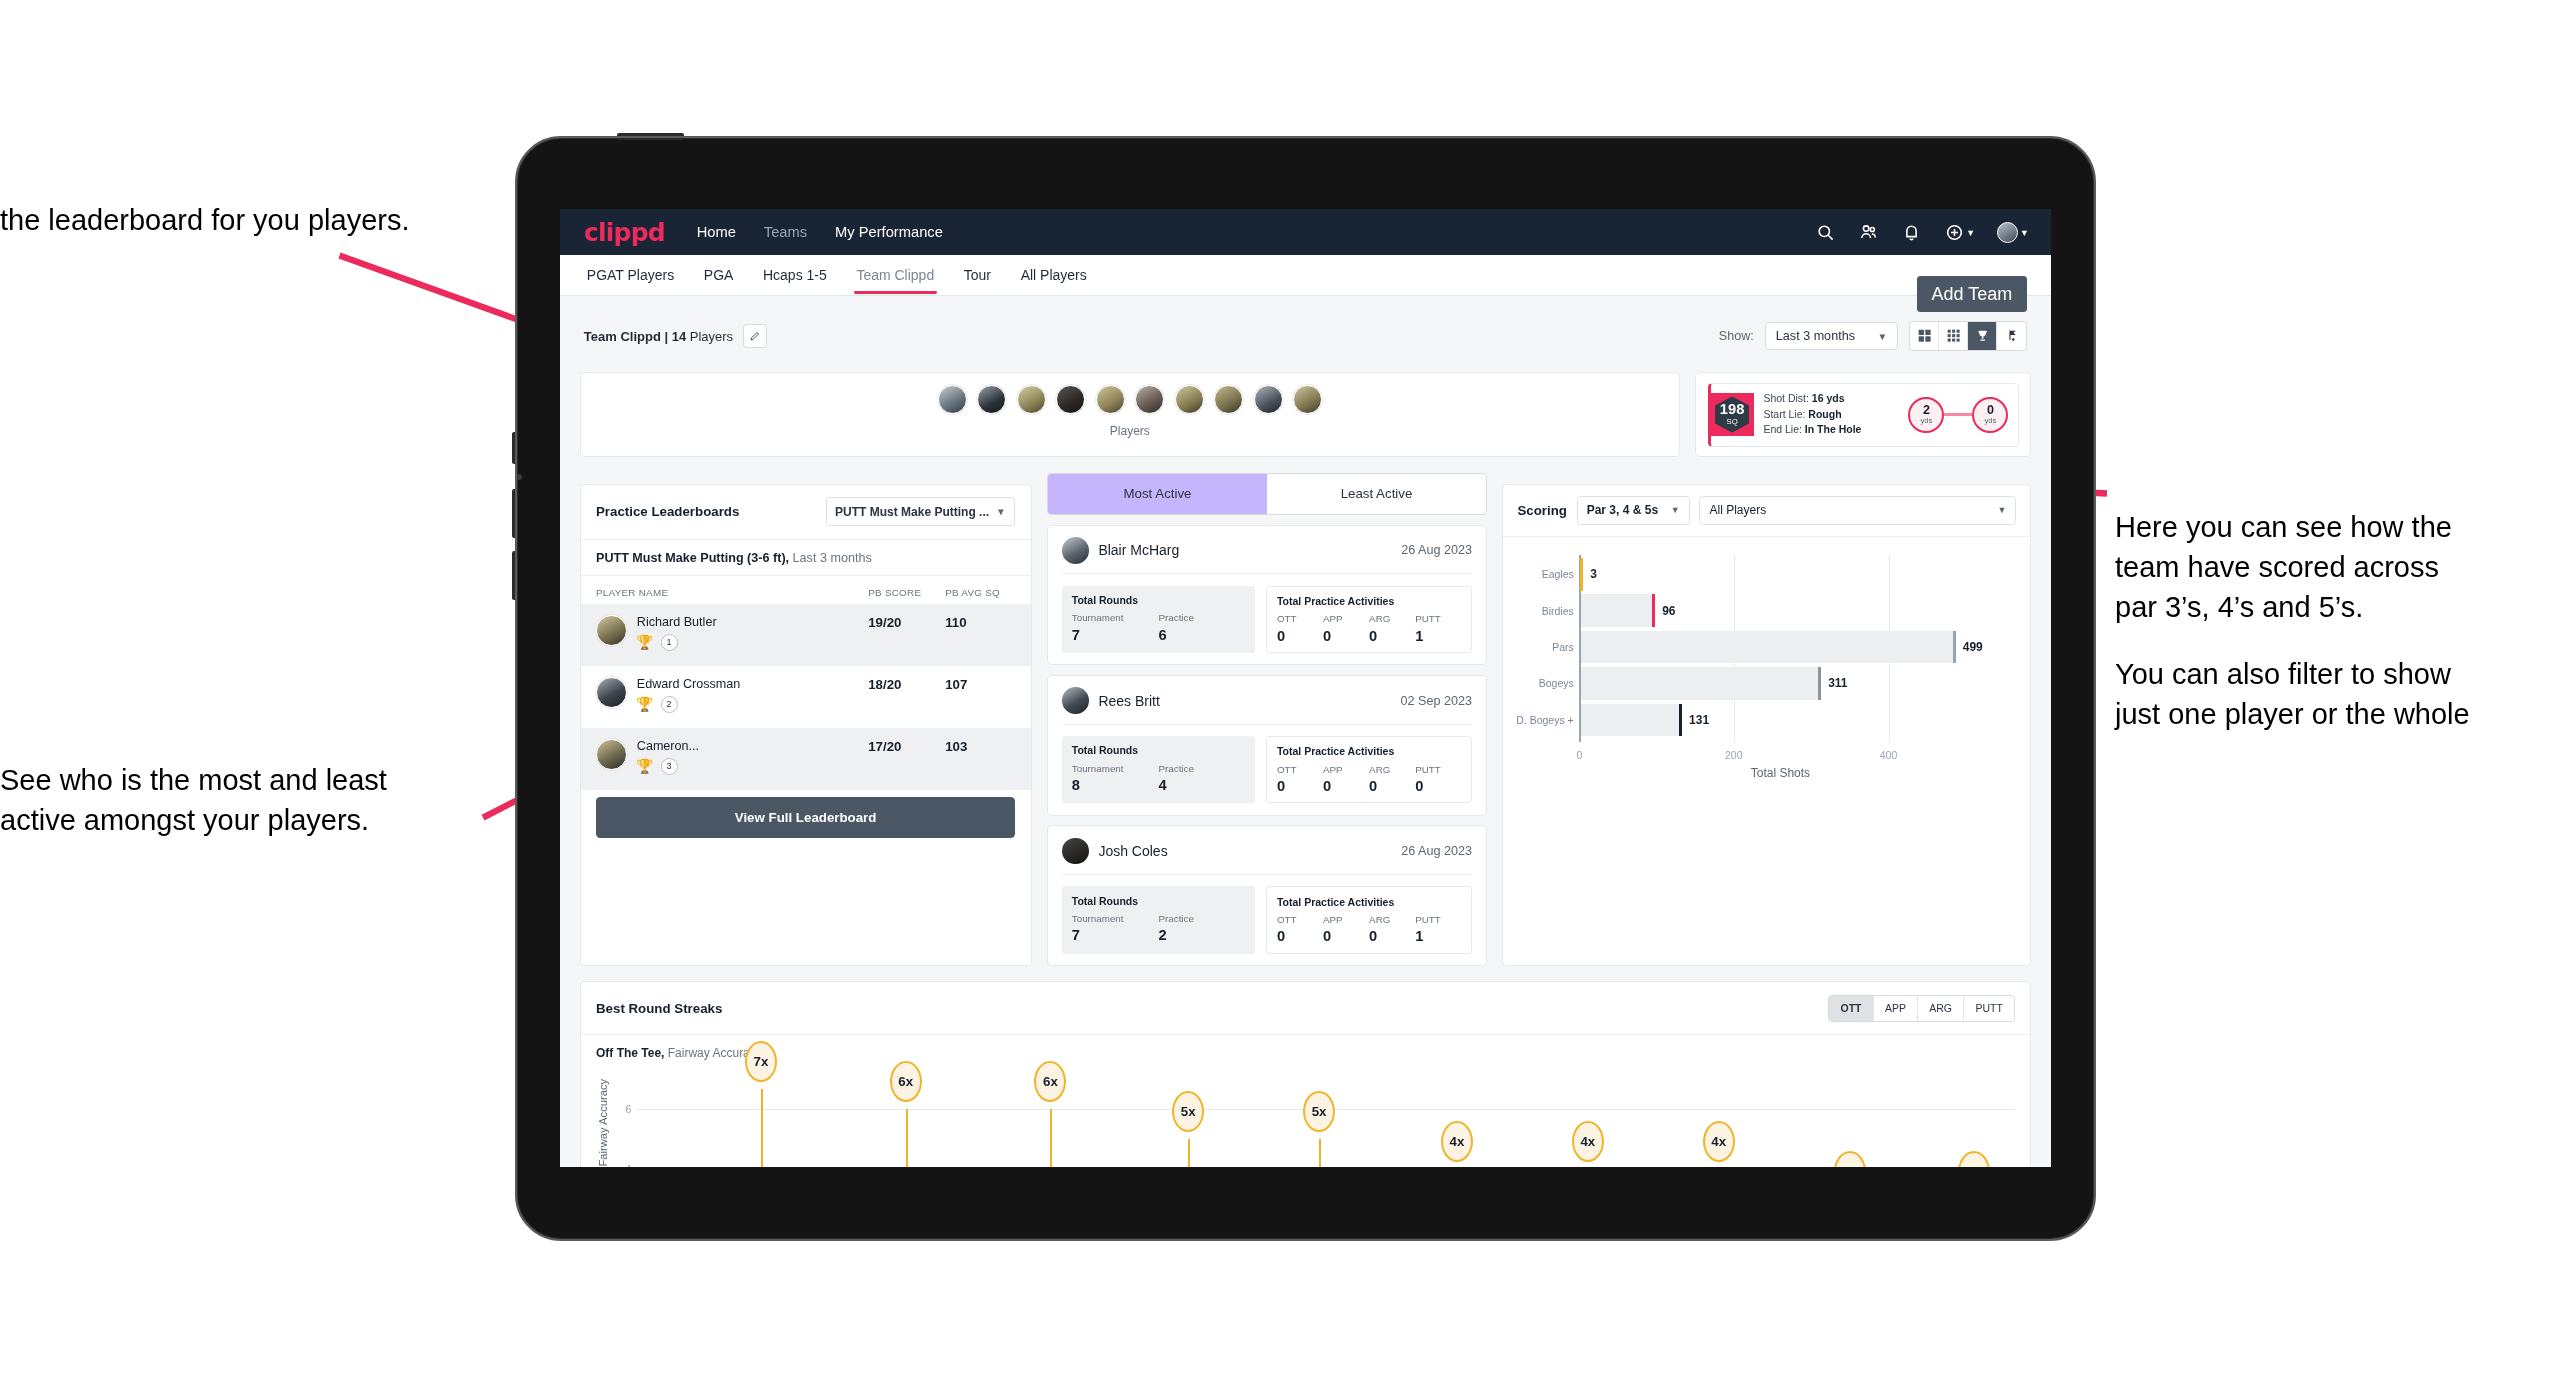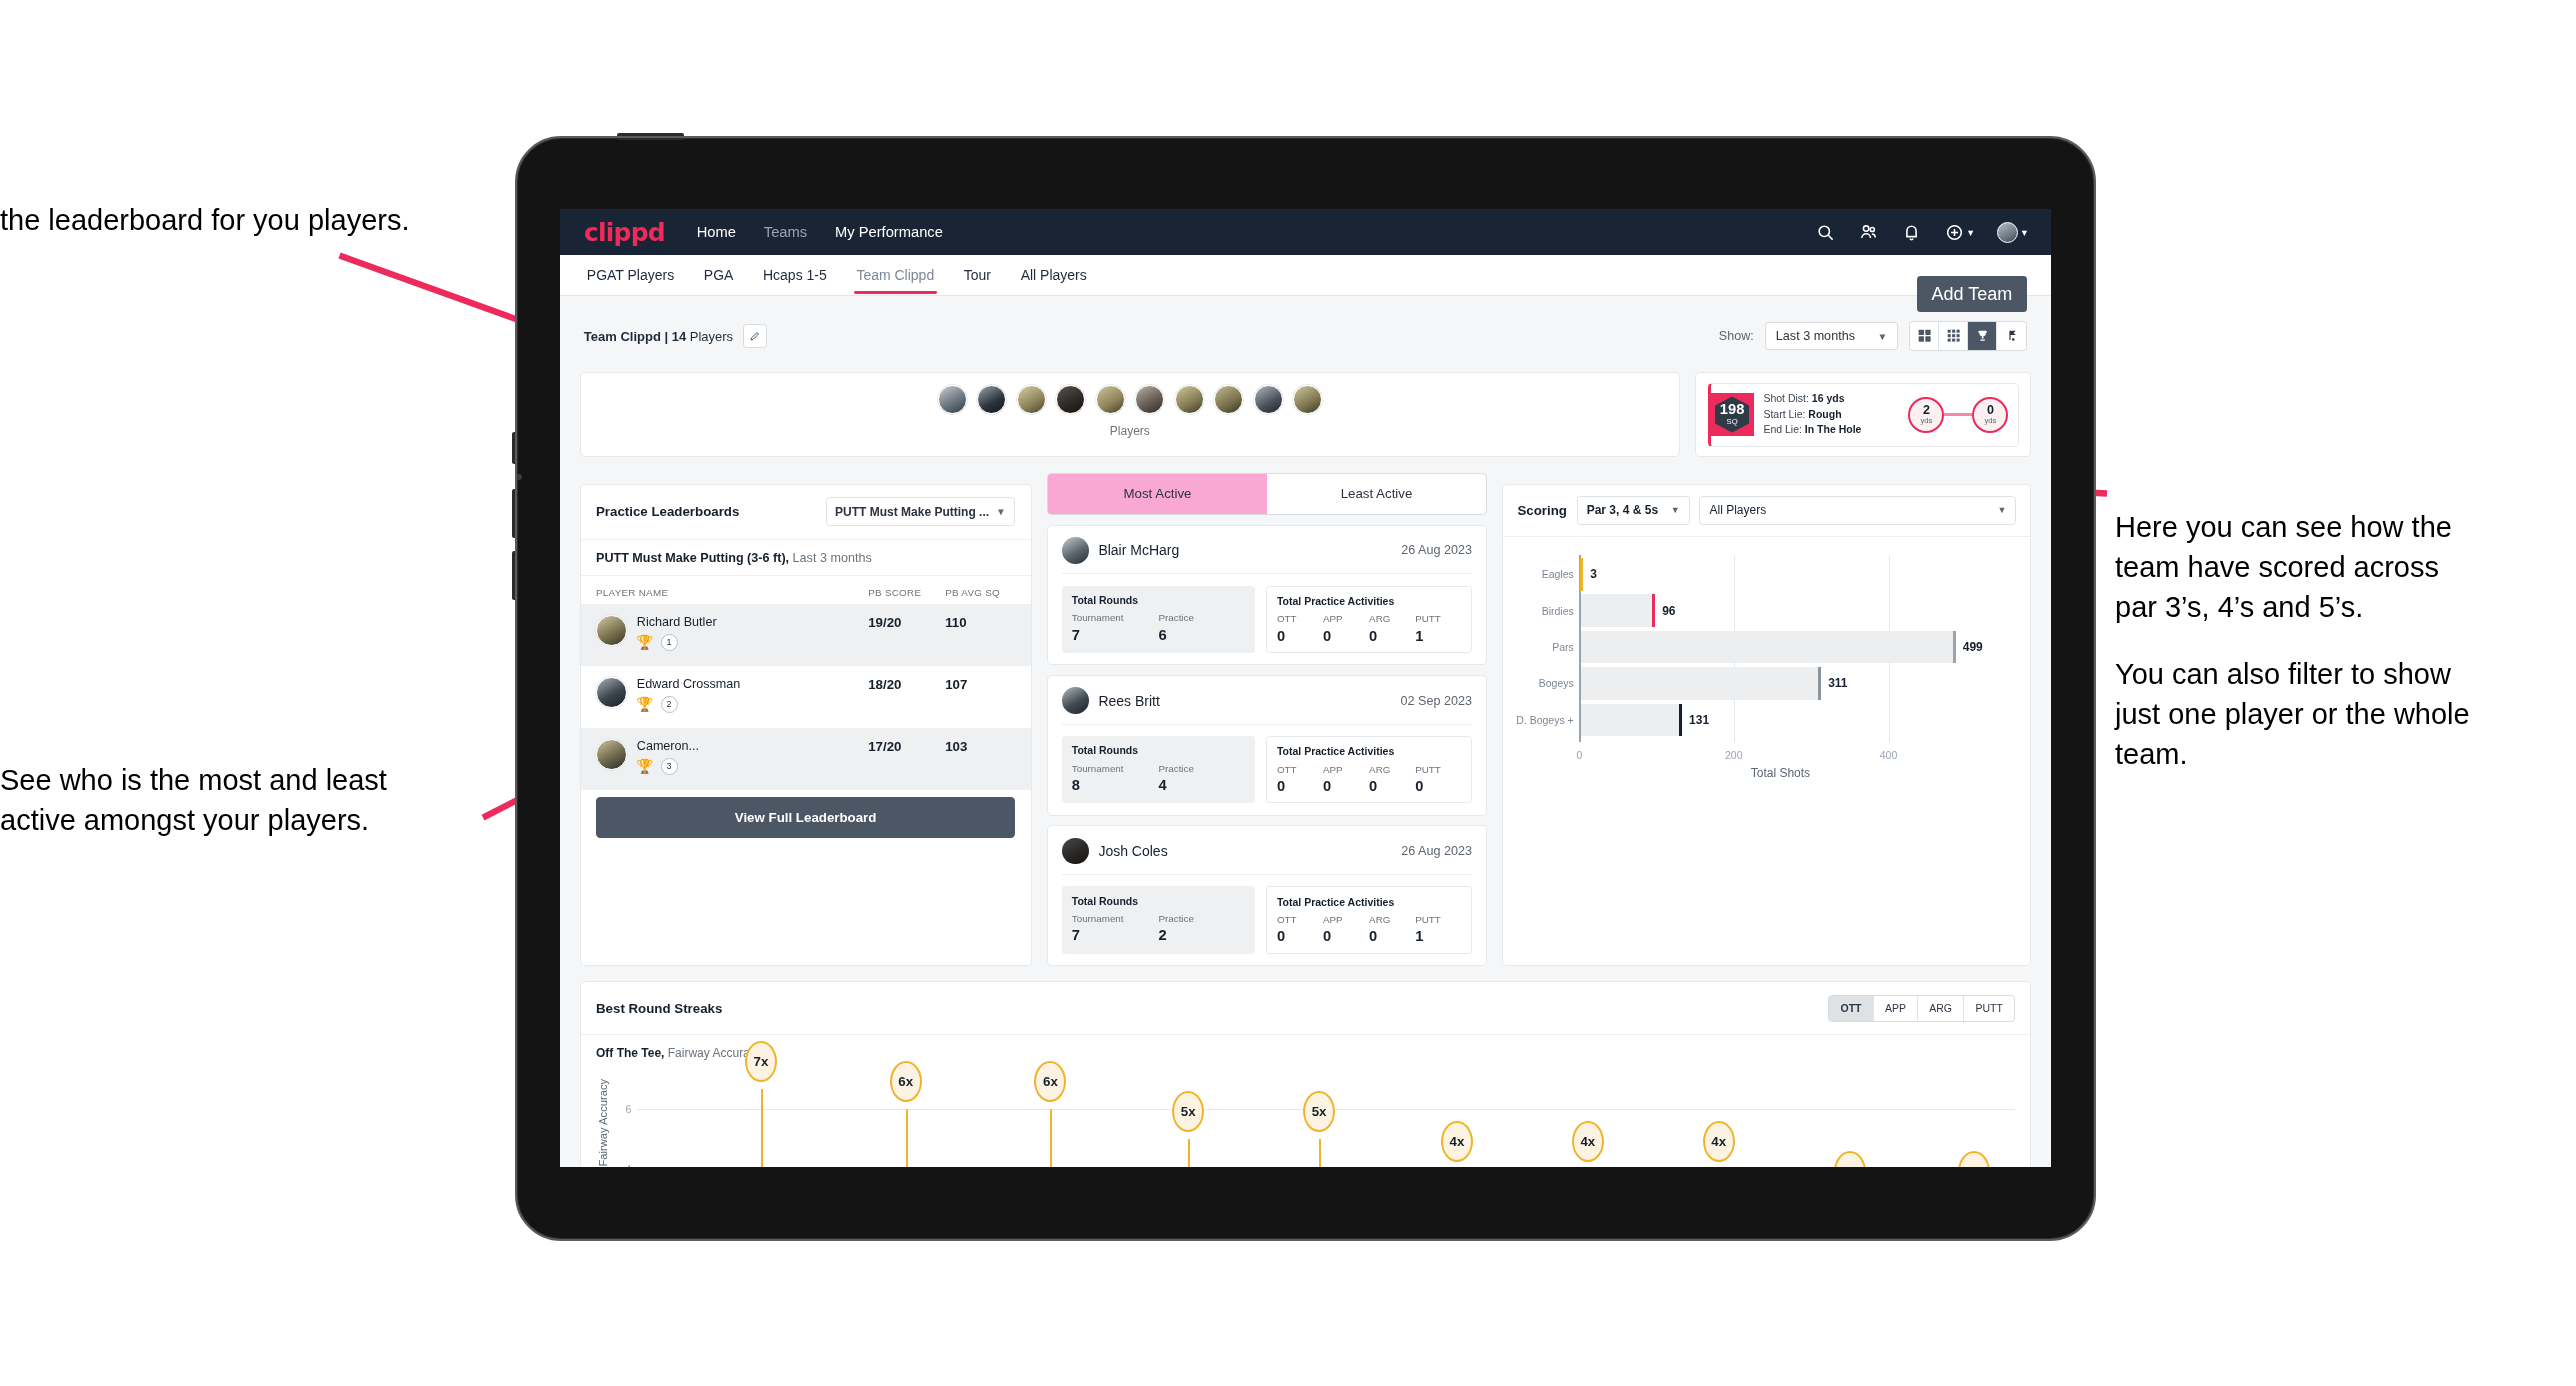--- a/index.html
+++ b/index.html
@@ -206,21 +206,21 @@
   .lb-sq { width:70px; font-size:13.3px; font-weight:700; color:#16202c; }
   .lb-btn {
     margin: 7px 15.4px 15.4px; background:#4b5765; color:#fff; text-align:center;
     font-size:13.3px; font-weight:700; padding: 13.3px 0; border-radius:4.2px;
   }
 
   
   .act-panel { flex:0 0 440px; padding: 0; background:transparent; border:none; }
   .act-tabs { display:flex; border:0.7px solid #d8dcdf; border-radius:4.2px; overflow:hidden; background:#fff; }
   .act-tab { flex:1; text-align:center; font-size:13.3px; color:#2b3440; padding:12.6px 0; }
-  .act-tab.on { background:#f9a8d4; }
+  .act-tab.on { background:#c4b5fd; }
   .act-card {
     background:#fff; border:0.7px solid #e6e9ec; border-radius:4.9px;
     padding: 11.2px 14px; margin-top: 9.8px;
   }
   .act-top { display:flex; align-items:center; padding-bottom:9.8px; border-bottom:0.7px solid #edeff1; }
   .act-av { width:26.6px; height:26.6px; border-radius:50%; flex:0 0 26.6px; }
   .act-name { font-size:14px; color:#16202c; margin-left:9.8px; }
   .act-date { margin-left:auto; font-size:12.6px; color:#5c6670; }
   .act-body { display:flex; gap:11.2px; margin-top:11.2px; }
   .box-rounds { flex: 0 0 193px; background:#eef0f2; border-radius:3.5px; padding:8.4px 9.8px; }
@@ -301,21 +301,20 @@
     <p>See who is the most and least</p>
     <p>active amongst your players.</p>
   </div>
 
   <div class="annot" style="left:2115px; top:507px; width:455px;">
     <p>Here you can see how the</p>
     <p>team have scored across</p>
     <p>par 3’s, 4’s and 5’s.</p>
     <p class="gap">You can also filter to show</p>
     <p>just one player or the whole</p>
-    <p>team.</p>
   </div>
 
   <svg class="arrow" style="left:336px; top:252px; width:581px; height:210px;" viewBox="0 0 830 300" width="581" height="210">
     <defs>
       <marker id="ah1" markerWidth="9" markerHeight="9" refX="7" refY="4.5" orient="auto">
         <path d="M0,0 L9,4.5 L0,9 z" fill="#ec2a5b"></path>
       </marker>
     </defs>
     <line x1="5" y1="5" x2="790" y2="288" stroke="#ec2a5b" stroke-width="9" marker-end="url(#ah1)"></line>
   </svg>

